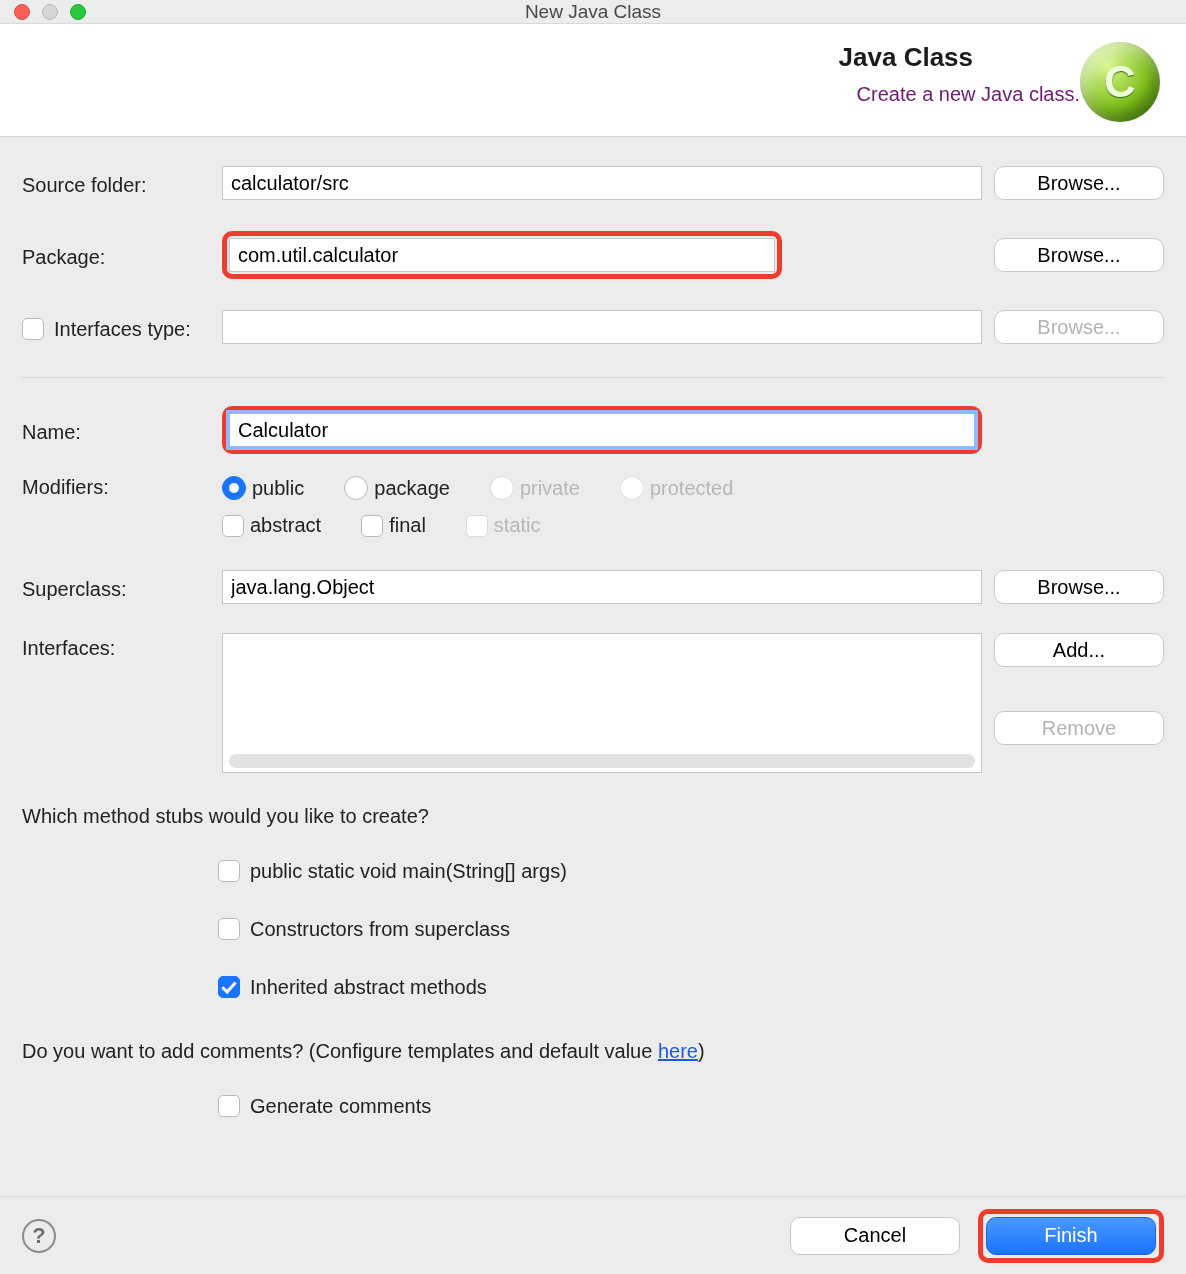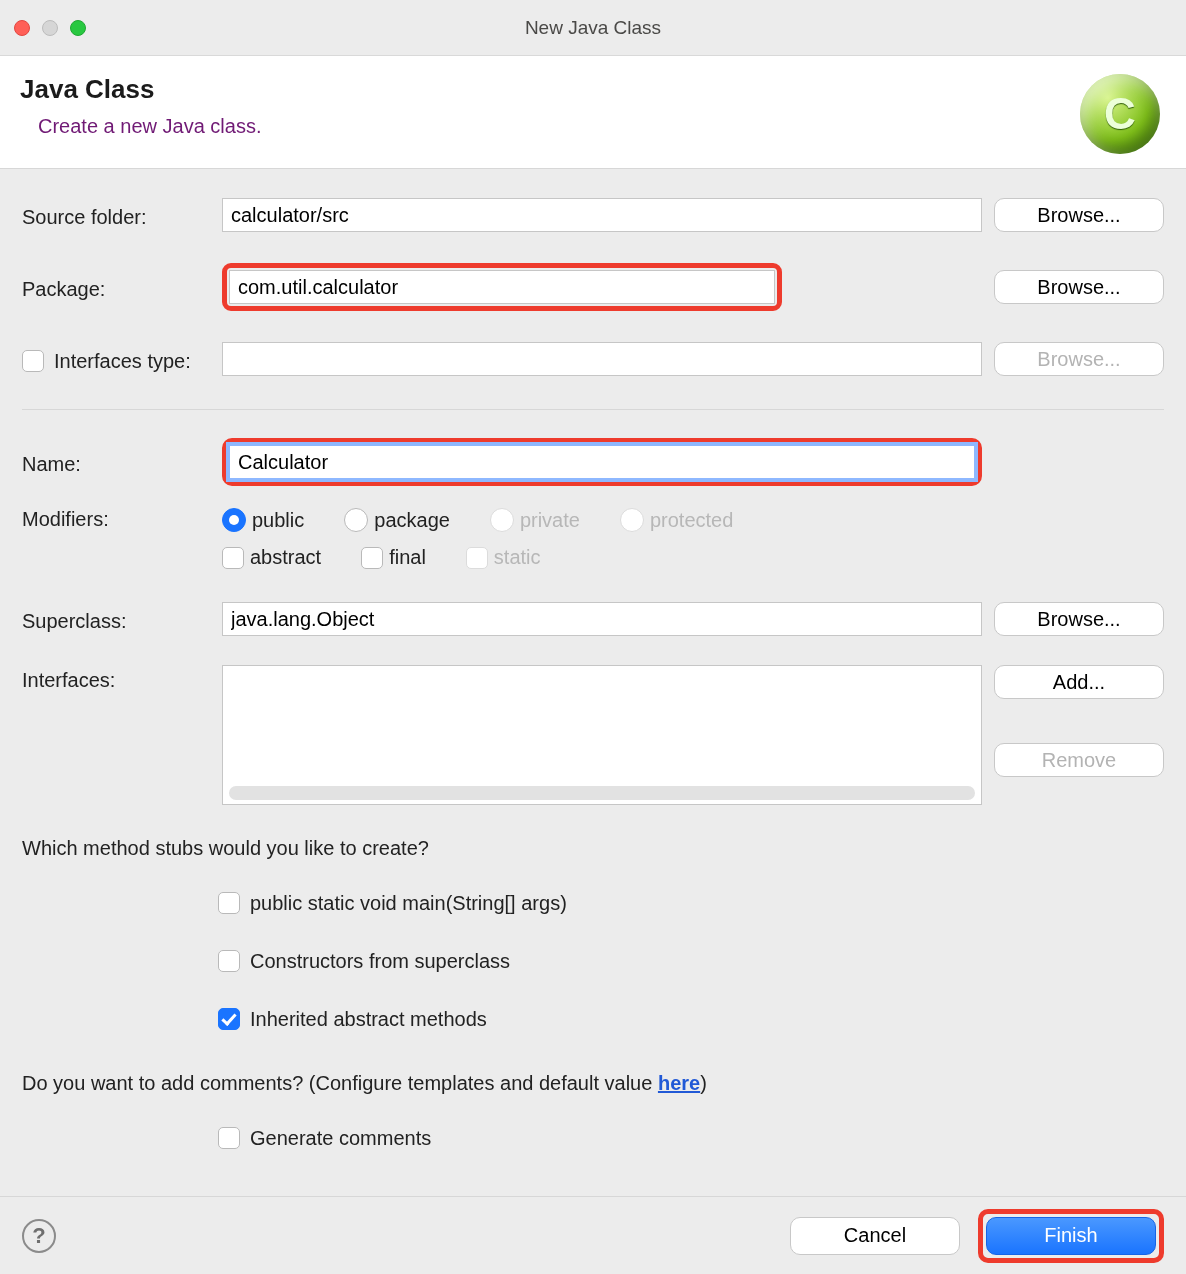--- a/index.html
+++ b/index.html
@@ -6,35 +6,35 @@
   html, body { margin:0; padding:0; }
   body {
     width:1186px; height:1274px;
     font-family: -apple-system, "Helvetica Neue", Arial, sans-serif;
     font-size:20px; color:#222;
     background:#ececec;
     display:flex; flex-direction:column;
   }
   
   .titlebar {
-    height:56px; background:#ececec;
+    height:24px; background:#ececec;
     display:flex; align-items:center;
     border-bottom:1px solid #d9d9d9;
     position:relative;
   }
   .traffic { display:flex; gap:12px; padding-left:14px; }
   .dot { width:16px; height:16px; border-radius:50%; }
   .dot.red { background:#ff5f57; border:1px solid #e24640; }
   .dot.grey { background:#d6d6d6; border:1px solid #bcbcbc; }
   .dot.green { background:#28c840; border:1px solid #20a733; }
   .titlebar .title { position:absolute; left:0; right:0; text-align:center; font-size:19px; color:#4a4947; }
   
   .header {
     background:#fff; padding:18px 26px 14px 20px;
-    display:flex; align-items:flex-start; justify-content:space-between;
+    display:flex; align-items:flex-start; justify-content:flex-end;
     border-bottom:1px solid #d7d7d7;
   }
   .header-txt h1 { margin:0 0 10px 0; font-size:26px; font-weight:700; color:#1b1b1b; }
   .header-txt p { margin:0 0 6px 18px; font-size:20px; color:#701a75; }
   .class-icon { width:80px; height:80px; border-radius:50%;
     background: radial-gradient(circle at 35% 30%, #d8f58c, #7fbf1a 55%, #3e7d0b 95%);
     display:flex; align-items:center; justify-content:center;
     box-shadow: inset -6px -8px 14px rgba(0,0,0,.25), inset 6px 8px 16px rgba(255,255,255,.6);
   }
   .class-icon span { font-size:44px; font-weight:700; color:#ecffd9; text-shadow:0 1px 1px #2d5c06; }
@@ -63,21 +63,21 @@
   .chk.checked { background:#1a74ff; border-color:#1a74ff; }
   .chk.checked::after { content:""; position:absolute; left:6px; top:2px; width:5px; height:11px; border:solid #fff; border-width:0 3px 3px 0; transform:rotate(42deg); }
   .modlbl { margin-left:6px; margin-right:40px; }
   .modlbl.disabled, .chk.disabled + .modlbl, .dis-text { color:#b7b7b7; }
   .rdo.disabled, .chk.disabled { border-color:#dcdcdc; }
   .hr { height:1px; background:#d7d7d7; margin:10px 0 12px 0; }
   .listbox { width:100%; height:140px; background:#fff; border:1px solid #c6c6c6; position:relative; }
   .listbox .scroll { position:absolute; left:6px; right:6px; bottom:4px; height:14px; background:#e2e2e2; border-radius:7px; }
   .section-q { margin:16px 0 6px 0; }
   .stub-row, .gen-row { display:flex; align-items:center; gap:10px; margin-left:196px; height:42px; }
-  a.link { color:#2159d6; text-decoration:underline;font-weight:bold; }
+  a.link { color:#2159d6; text-decoration:underline; }
   
   .hl { border:5px solid #ee3b2d; border-radius:10px; padding:2px; }
   .hl-wrap { position:relative; }
   
   .footer { height:78px; border-top:1px solid #d7d7d7; display:flex; align-items:center; padding:0 22px; gap:18px; }
   .footer .spacer { flex:1; }
   .help { width:34px; height:34px; border:2.5px solid #8b8b8b; border-radius:50%; display:flex; align-items:center; justify-content:center; color:#6f6f6f; font-size:22px; font-weight:700; }
   .footer .btn { width:170px; height:38px; }
   .highlight-finish { border:5px solid #ee3b2d; border-radius:10px; padding:3px; }
 </style>
@@ -107,21 +107,21 @@
 
   <div class="row">
     <div class="lbl">Source folder:</div>
     <div class="ctrl"><input class="txt" value="calculator/src" style=""></div>
     <div class="side"><button class="btn">Browse...</button></div>
   </div>
 
   <div class="row" style="margin-top:8px;">
     <div class="lbl">Package:</div>
     <div class="ctrl hl-wrap">
-      <div class="hl" style="width:560px;border-radius:9px;">
+      <div class="hl" style="width:560px;">
         <input class="txt" style="border: 1px solid rgb(198, 198, 198);" value="com.util.calculator">
       </div>
     </div>
     <div class="side"><button class="btn">Browse...</button></div>
   </div>
 
   <div class="row" style="margin-top:8px;">
     <div class="lbl" style="display:flex;align-items:center;gap:10px;">
       <span class="chk"></span>
       <span>Interfaces type:</span>

